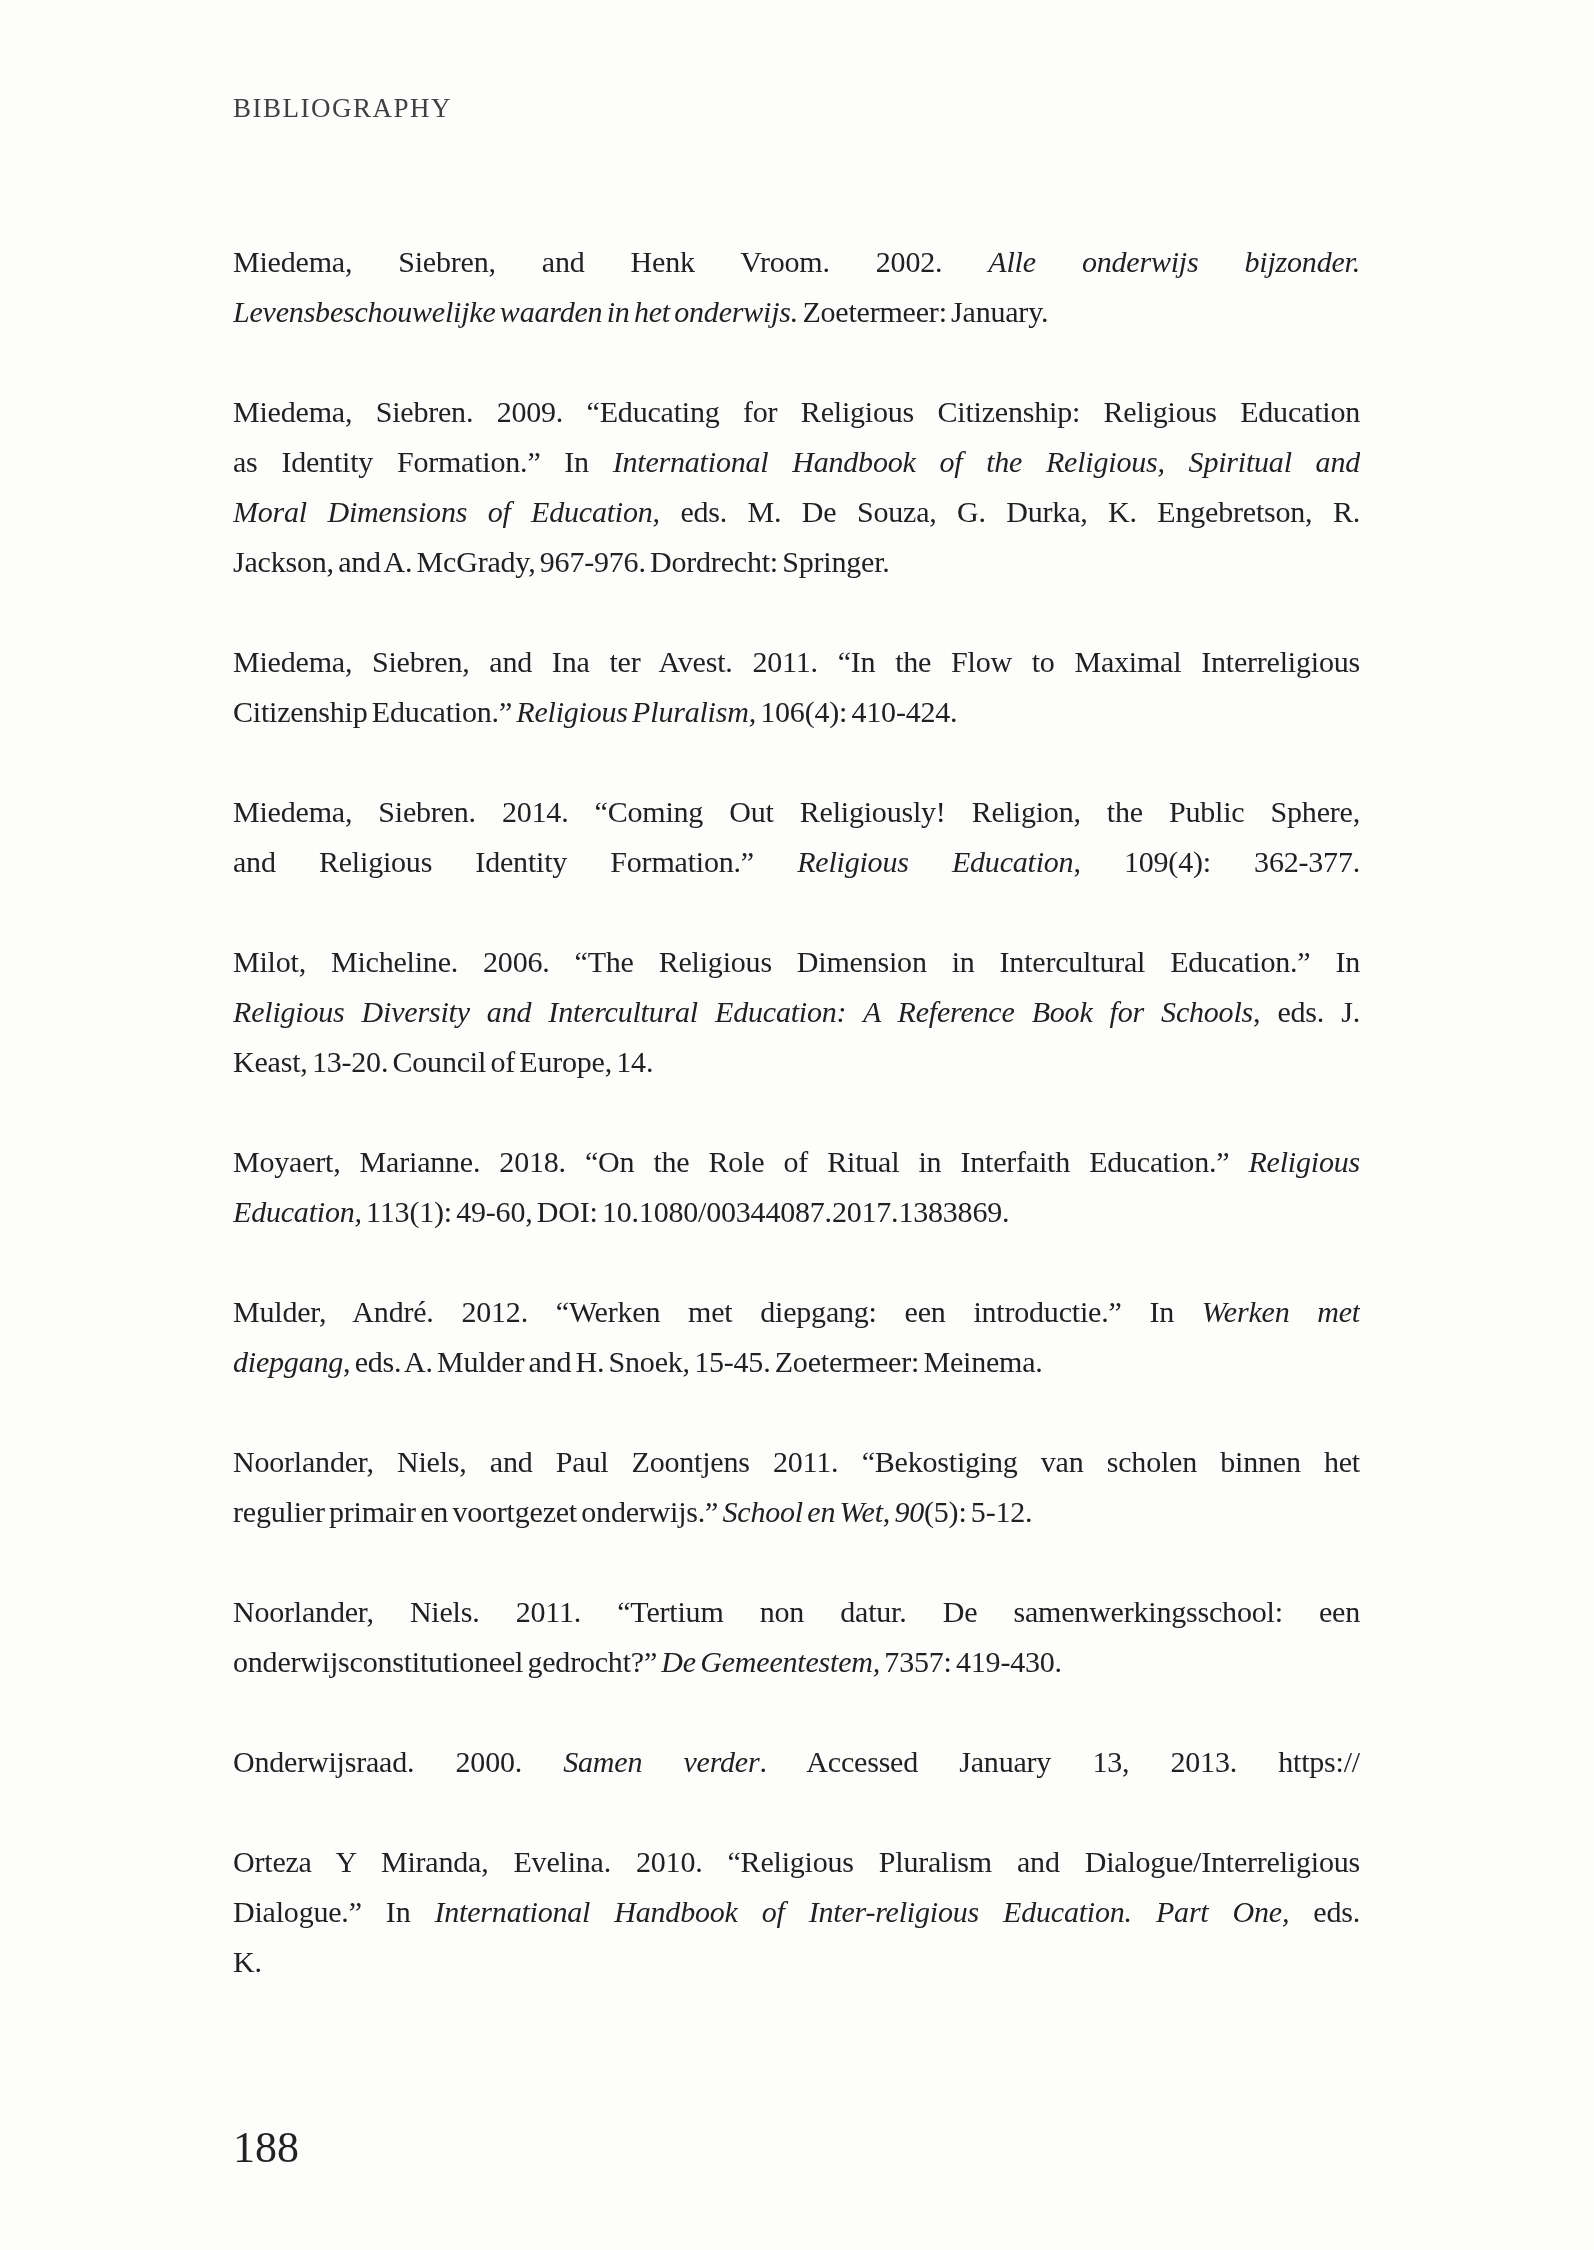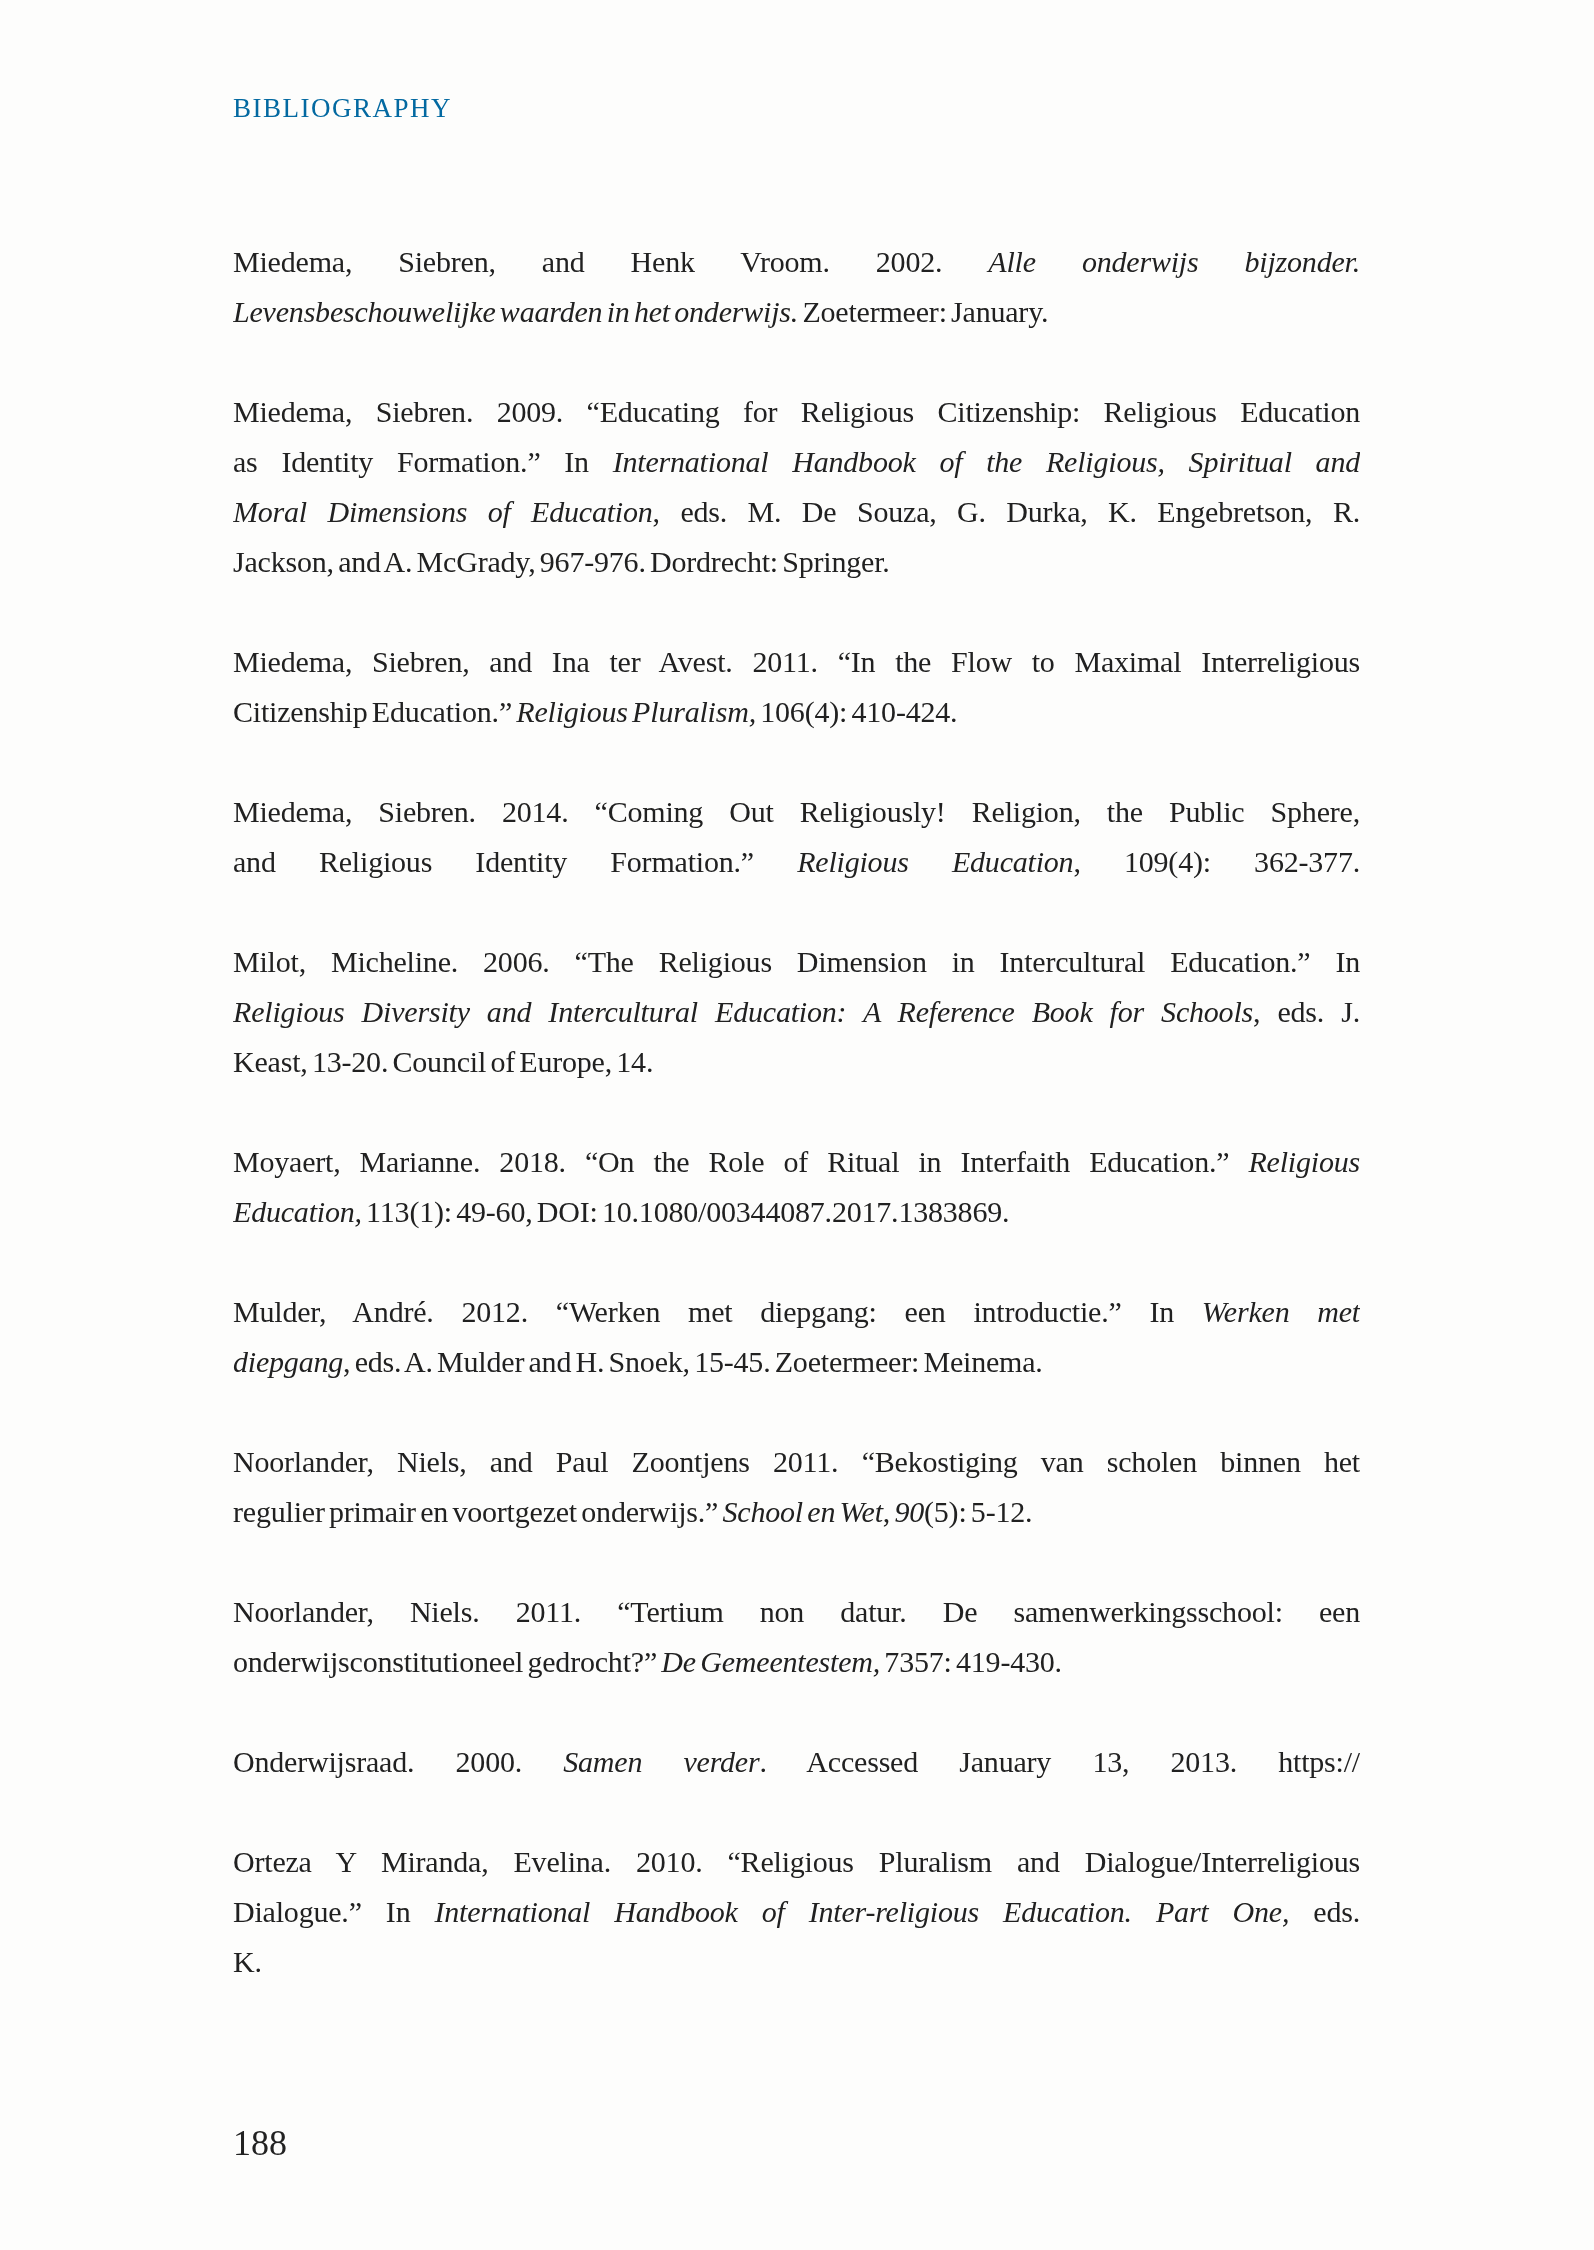--- a/index.html
+++ b/index.html
@@ -15,21 +15,21 @@
     height: 2250px;
     background: #fdfdfc;
     overflow: hidden;
   }
   .running-head {
     position: absolute;
     left: 233px;
     top: 94px;
     font-size: 27px;
     letter-spacing: 1.5px;
-    color: #0369a1;
+    color: #404040;
     line-height: 1.1;
   }
   .bib {
     position: absolute;
     left: 233px;
     top: 237px;
     width: 1127px;
     font-size: 30px;
     line-height: 50px;
     color: #212121;
@@ -47,21 +47,21 @@
     text-align-last: left;
   }
   .line.spread {
     letter-spacing: 2px;
   }
   .it { font-style: italic; }
   .folio {
     position: absolute;
     left: 233px;
     top: 2124px;
-    font-size: 36px;
+    font-size: 44px;
     color: #222222;
     line-height: 1.1;
   }
 </style>
 </head>
 <body>
 
 <div class="page">
   <div class="running-head">BIBLIOGRAPHY</div>
 

